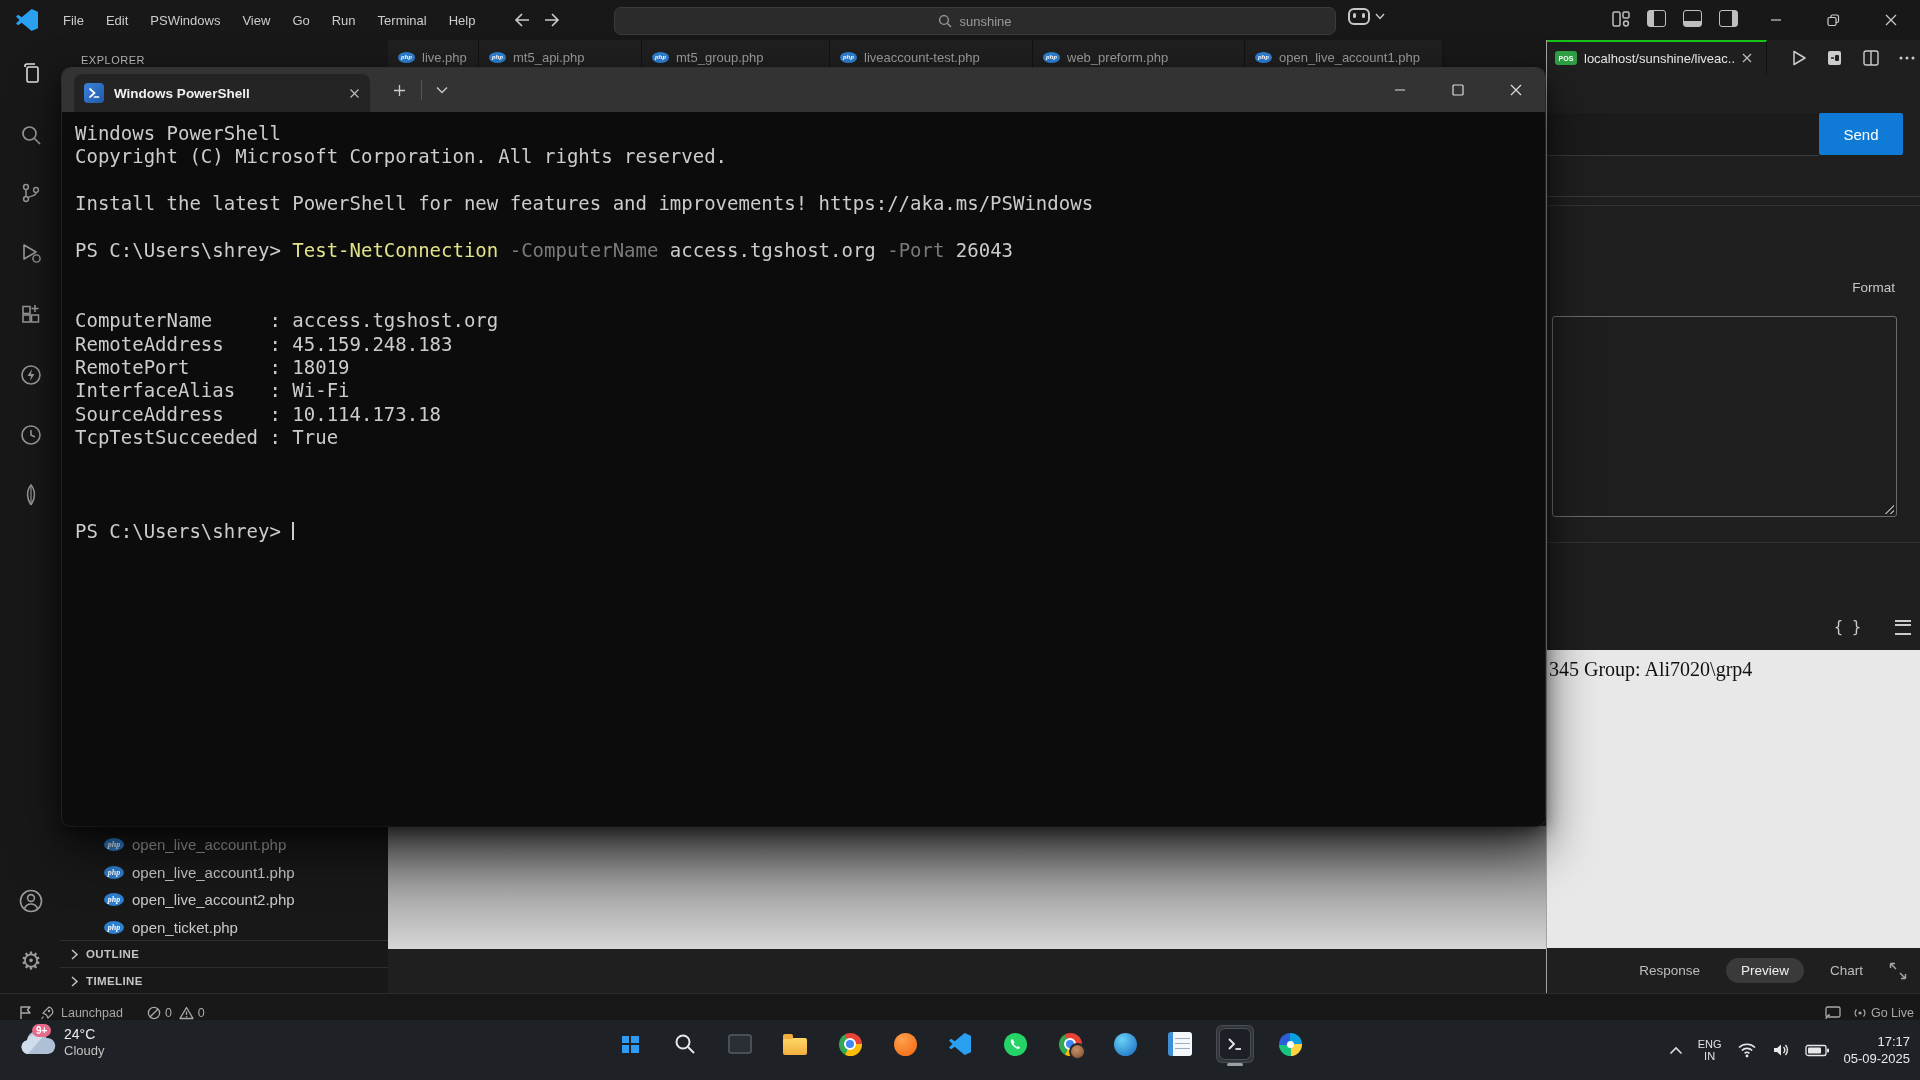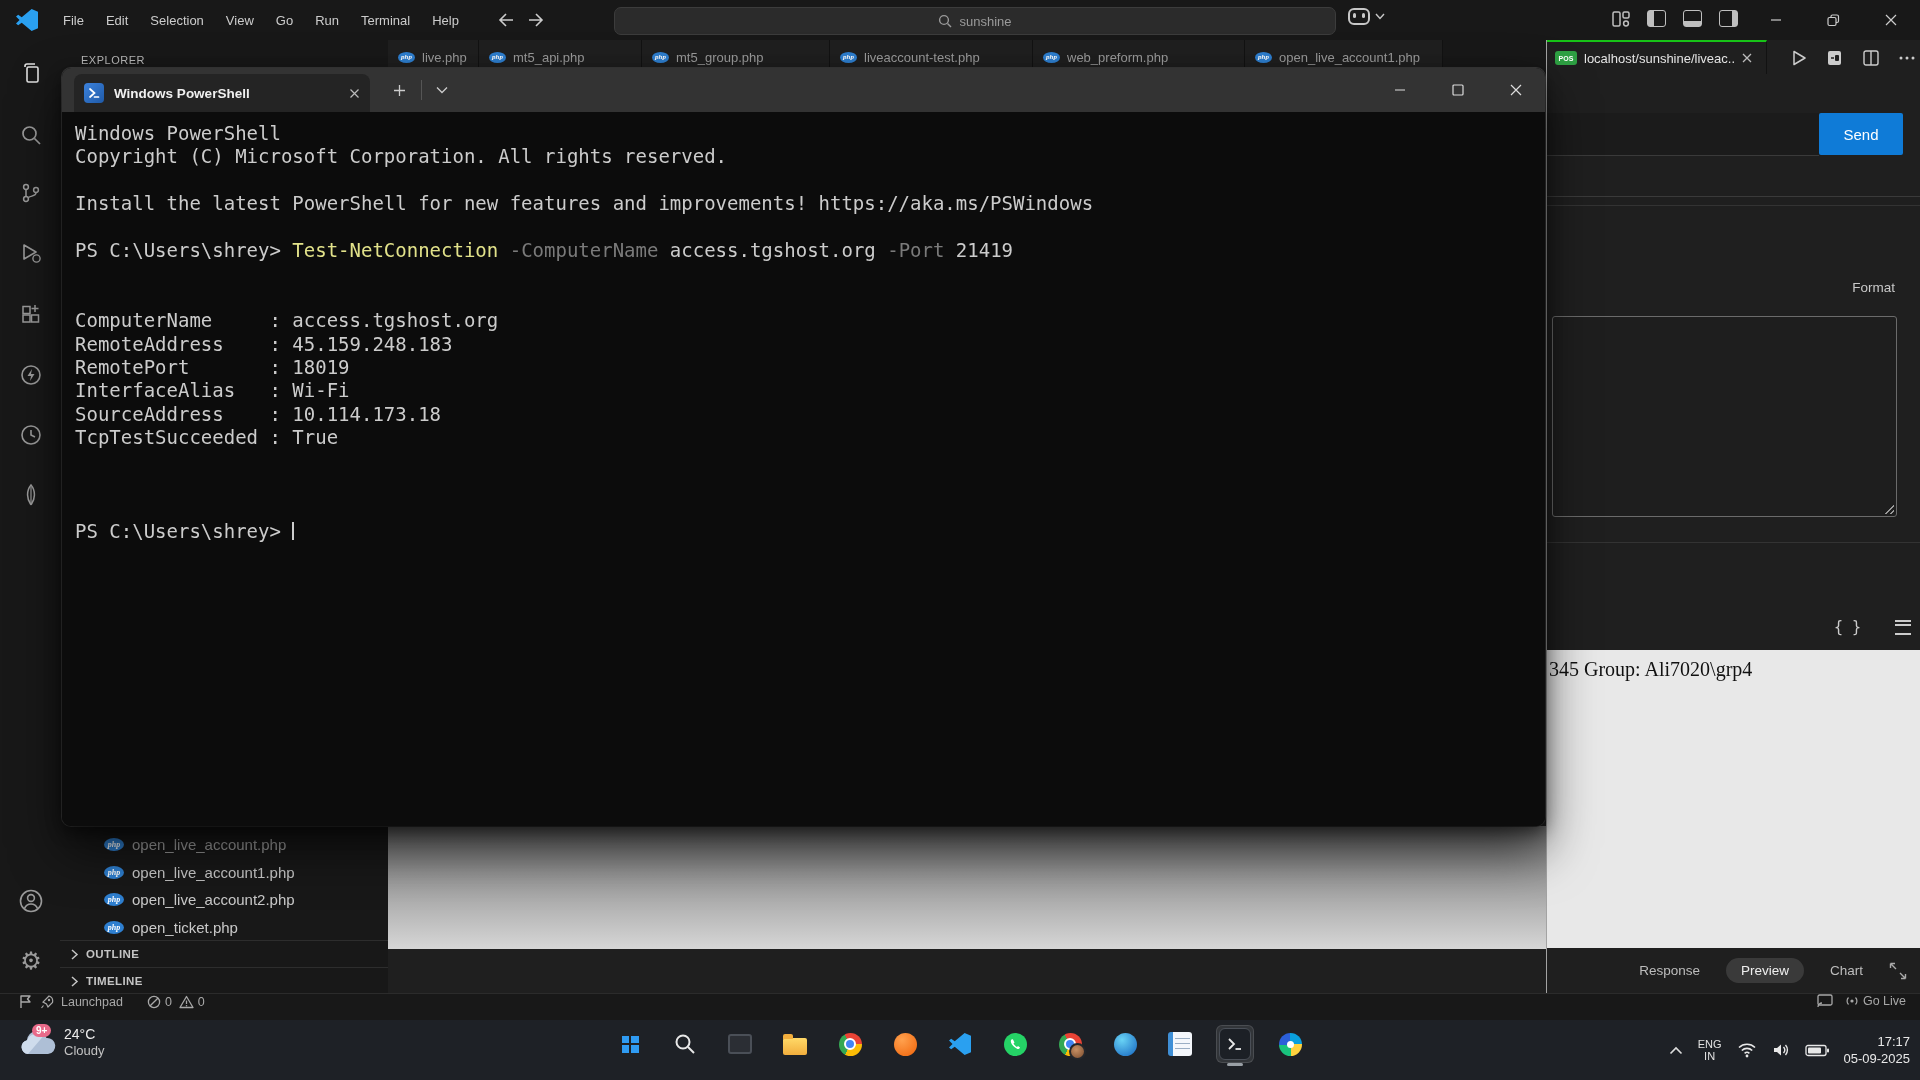--- a/index.html
+++ b/index.html
@@ -80,24 +80,24 @@
   .hamburger::before{content:"";position:absolute;left:0;right:0;top:2.5px;height:2px;background:#ccc;}
   #preview-area{position:absolute;left:0;top:610px;width:374px;height:298px;background:#e8e8e8;overflow:hidden;}
   #preview-text{position:absolute;left:2px;top:8px;font-family:"Liberation Serif",serif;font-size:20px;color:#111;white-space:nowrap;}
   #resp-tabs{position:absolute;left:0;top:908px;width:374px;height:45px;display:flex;align-items:center;
     justify-content:flex-end;gap:26px;padding-right:14px;box-sizing:border-box;background:#1f1f1f;}
   .resp-tab{font-size:13.5px;color:#bdbdbd;}
   .resp-tab.active{background:#3a3a3a;color:#eee;border-radius:13px;padding:5px 15px;}
 
   
   #statusbar{position:absolute;left:0;top:993px;width:1920px;height:27px;background:#181818;border-top:1px solid #2b2b2b;
-    display:flex;align-items:flex-start;font-size:12.5px;color:#a8a8a8;box-sizing:border-box;}
+    display:flex;align-items:flex-end;font-size:12.5px;color:#a8a8a8;box-sizing:border-box;}
   .sb-left{display:flex;align-items:center;gap:7px;margin-left:18px;}
   .sb-group{display:flex;align-items:center;gap:4px;}
-  .sb-right{position:absolute;right:14px;display:flex;align-items:center;gap:12px;}
+  .sb-right{position:absolute;right:6px;display:flex;align-items:center;gap:12px;}
 
   
   #taskbar{position:absolute;left:0;top:1020px;width:1920px;height:60px;background:#1e2126;}
   #weather{position:absolute;left:18px;top:6px;display:flex;align-items:center;gap:8px;}
   .w-badge{position:absolute;left:14px;top:-4px;background:#e86a8a;color:#fff;font-size:10px;font-weight:bold;
     border-radius:8px;padding:1px 4px;}
   .w-temp{font-size:14px;color:#ececec;line-height:17px;}
   .w-cond{font-size:13px;color:#c2c2c2;line-height:16px;}
   #tb-center{position:absolute;left:0;right:0;top:5px;display:flex;justify-content:center;gap:17px;}
   .tb-icon{width:38px;height:38px;border-radius:6px;display:flex;align-items:center;justify-content:center;position:relative;}
@@ -152,21 +152,21 @@
 </style>
 </head>
 <body>
 
 <div id="screen">
 
   <div id="titlebar">
     <div class="vsc-logo"></div>
     <div class="menu-item">File</div>
     <div class="menu-item">Edit</div>
-    <div class="menu-item">Selection</div>
+    <div class="menu-item">PSWindows</div>
     <div class="menu-item">View</div>
     <div class="menu-item">Go</div>
     <div class="menu-item">Run</div>
     <div class="menu-item">Terminal</div>
     <div class="menu-item">Help</div>
     <div class="nav-arrows">
       <span>
           <svg width="16" height="14" viewBox="0 0 16 14">
             <path d="M8 1 L2 7 L8 13 M2 7 H15" stroke="#cccccc" stroke-width="1.6" fill="none"></path>
           </svg>
@@ -501,21 +501,21 @@
             <path d="M1 1 L11 11 M11 1 L1 11" stroke="#ddd" stroke-width="1.2"></path>
           </svg>
         </div>
     </div>
     <div id="terminal-body">
         <div class="tline"><span>Windows PowerShell</span></div>
         <div class="tline"><span>Copyright (C) Microsoft Corporation. All rights reserved.</span></div>
         <div class="tline">&nbsp;</div>
         <div class="tline"><span>Install the latest PowerShell for new features and improvements! https://aka.ms/PSWindows</span></div>
         <div class="tline">&nbsp;</div>
-        <div class="tline"><span>PS C:\Users\shrey&gt; </span><span class="y">Test-NetConnection</span><span> </span><span class="d">-ComputerName</span><span> access.tgshost.org </span><span class="d">-Port</span><span> 21419</span></div>
+        <div class="tline"><span>PS C:\Users\shrey&gt; </span><span class="y">Test-NetConnection</span><span> </span><span class="d">-ComputerName</span><span> access.tgshost.org </span><span class="d">-Port</span><span> 26043</span></div>
         <div class="tline">&nbsp;</div>
         <div class="tline">&nbsp;</div>
         <div class="tline"><span>ComputerName     : access.tgshost.org</span></div>
         <div class="tline"><span>RemoteAddress    : 45.159.248.183</span></div>
         <div class="tline"><span>RemotePort       : 18019</span></div>
         <div class="tline"><span>InterfaceAlias   : Wi-Fi</span></div>
         <div class="tline"><span>SourceAddress    : 10.114.173.18</span></div>
         <div class="tline"><span>TcpTestSucceeded : True</span></div>
         <div class="tline">&nbsp;</div>
         <div class="tline">&nbsp;</div>

